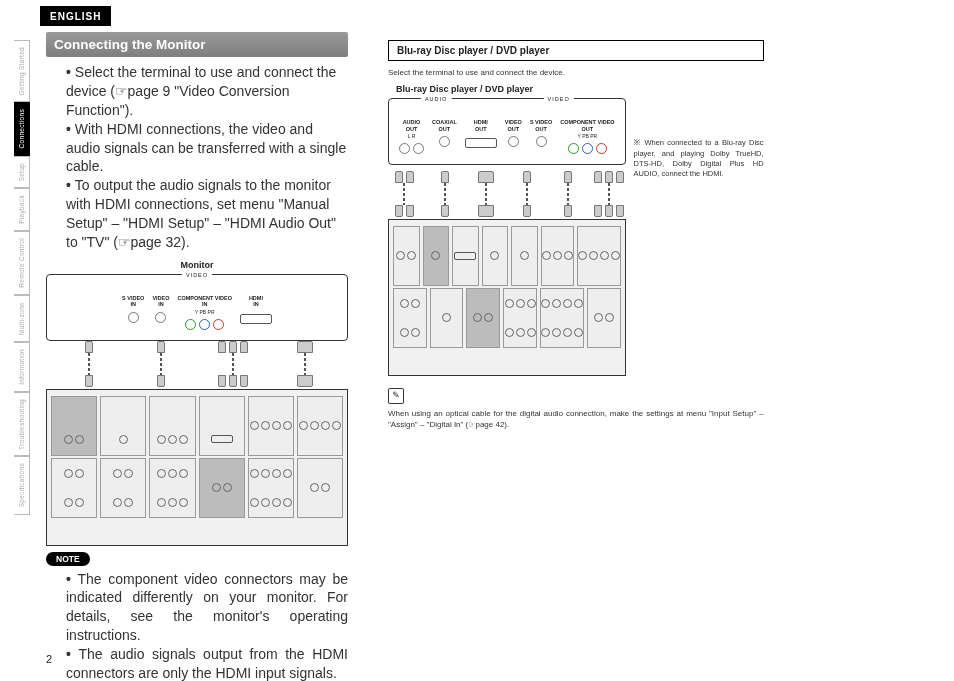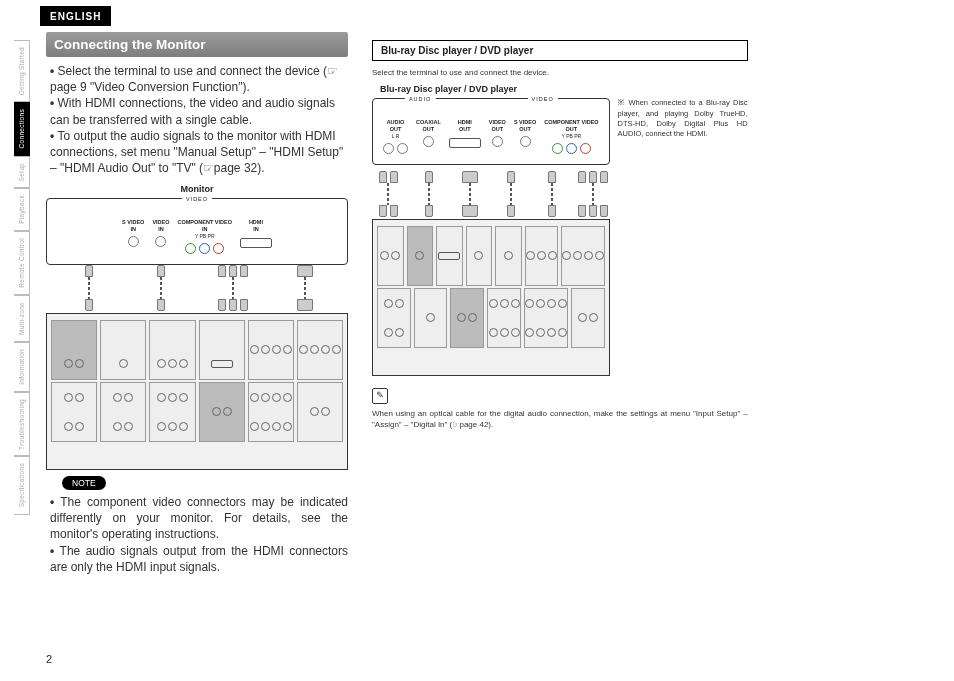--- a/index.html
+++ b/index.html
@@ -2,27 +2,27 @@
 <html><head>
 <meta charset="utf-8">
 <style>
   body { margin:0; font-family:Arial,Helvetica,sans-serif; font-size:8.5px; color:#222; background:#fff; width:954px; }
   .page { position:relative; width:774px; height:681px; padding:20px 30px 12px 14px; box-sizing:border-box; }
   .langtab { position:absolute; top:6px; left:40px; background:#000; color:#fff; padding:5px 10px 4px 10px; font-size:10px; font-weight:bold; letter-spacing:1px; }
   .sidenav { position:absolute; top:40px; left:14px; width:16px; height:530px; display:flex; flex-direction:column; }
   .sidenav .tab { position:relative; padding:6px 2px; border:1px solid #bbb; border-left:none; color:#aaa; background:#fff; font-size:6.5px; letter-spacing:.3px; }
   .sidenav .tab span { display:block; writing-mode:vertical-rl; transform:rotate(180deg); white-space:nowrap; margin:0 auto; }
   .sidenav .tab.active { background:#000; color:#fff; border-color:#000; }
-  .content { position:absolute; top:32px; left:46px; right:30px; bottom:22px; display:flex; gap:24px; }
+  .content { position:absolute; top:32px; left:46px; right:30px; bottom:22px; display:flex; gap:40px; }
   .col { flex:1 1 50%; }
   .h1bar { background:#898989;background:linear-gradient(#9a9a9a,#7e7e7e); color:#fff; font-size:13.5px; font-weight:bold; padding:5px 8px; border-radius:2px; margin-bottom:6px; }
-  .bullets { margin:0 0 8px 0; padding:0 0 0 4px; list-style:none; font-size:12px; line-height:1.35; color:#333; }
+  .bullets { margin:0 0 8px 16px; padding:0 0 0 4px; list-style:none; font-size:14px; line-height:1.35; color:#333; }
   .bullets li::before { content:"• "; font-weight:bold; }
   .label-strong { font-size:9px; font-weight:bold; text-align:center; margin:0 0 4px 0; }
-  .note-pill { display:inline-block; background:#000; color:#fff; border-radius:10px; padding:2px 10px; font-size:8.5px; font-weight:normal; margin:6px 0 4px 16px; }
+  .note-pill { display:inline-block; background:#000; color:#fff; border-radius:10px; padding:2px 10px; font-size:8.5px; font-weight:bold; margin:6px 0 4px 0; }
   .bodytxt { font-size:8px; line-height:1.4; color:#333; }
   .subbar { border:1px solid #000; font-size:10px; font-weight:bold; padding:4px 8px; margin:8px 0 6px 0; background:#fff; }
 
   
   .devbox { border:1px solid #333; border-radius:4px; padding:20px 10px 10px 10px; position:relative; background:#fff; margin-bottom:6px; }
   .devbox .legend { position:absolute; top:-3px; left:50%; transform:translateX(-50%); background:#fff; padding:0 4px; font-size:5.5px; letter-spacing:1px; }
   .ports { display:flex; gap:8px; justify-content:center; }
   .port { text-align:center; }
   .port .pl { font-size:5.5px; font-weight:bold; line-height:1.15; white-space:pre; }
   .port .sub { font-size:5px; margin-top:1px; }
@@ -46,21 +46,21 @@
   .bprow { position:absolute; left:4px; right:4px; display:flex; gap:3px; }
   .bprow.top { top:6px; }
   .bprow.mid { top:68px; }
   .bpcell { flex:1 1 0; border:1px solid #999; height:58px; background:#eee; display:flex; flex-direction:column; justify-content:space-around; align-items:center; }
   .bpcell.dark { background:#bcbcbc; }
   .tinyjack { width:7px; height:7px; border-radius:50%; border:1px solid #666; }
   .tinyrow { display:flex; gap:2px; }
   .bptxt { font-size:4.5px; color:#555; }
 
   .twocol { display:flex; gap:8px; align-items:flex-start; }
-  .sideinfo { flex:0 0 130px; font-size:7.5px; line-height:1.35; text-align:justify; color:#333; }
+  .sideinfo { flex:0 0 130px; font-size:7.5px; line-height:1.35; text-align:justify; color:#333;margin-top:40px; }
   .asterisk { font-size:8px; margin-right:3px; }
 
   .penicon { display:inline-block; width:14px; height:14px; border:1px solid #333; border-radius:2px; text-align:center; line-height:12px; font-size:9px; margin-bottom:4px; }
 
   .pagenum { position:absolute; bottom:16px; left:46px; font-size:11px; }
 </style>
 </head>
 <body>
 
 <div class="page">

